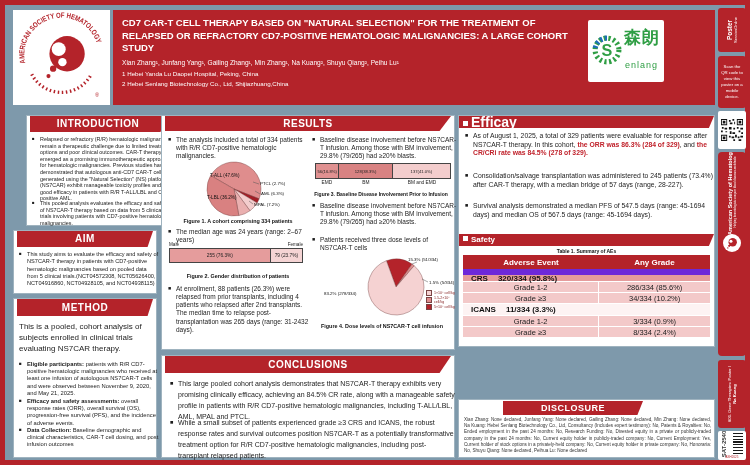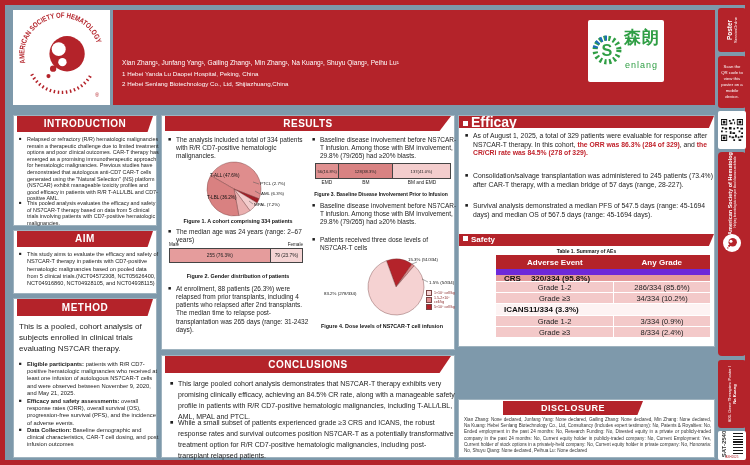--- a/index.html
+++ b/index.html
@@ -17,21 +17,21 @@
   .bi::before{content:"■";position:absolute;left:0;top:0;font-size:80%;}
   .red{color:#c0222b;font-weight:bold;}
   .cap{position:absolute;font-weight:bold;color:#111;text-align:center;}
   .flabel{position:absolute;color:#111;white-space:nowrap;}
   .hbar{display:flex;box-sizing:border-box;border:1px solid #444;}
   .hbar .seg{height:100%;box-sizing:border-box;border-right:1px solid #444;display:flex;
              align-items:center;justify-content:center;color:#222;}
   .hbar .seg:last-child{border-right:none;}
   .catrow{display:flex;}
   .catrow span{text-align:center;color:#222;}
-  .trow{display:flex;box-sizing:border-box;margin-left:33px;}
+  .trow{display:flex;box-sizing:border-box;}
   .vflex{display:flex;align-items:center;justify-content:center;}
   .vbadge{position:absolute;background:#b4232a;border-radius:3px;color:#fff;overflow:hidden;}
   .rot{transform:rotate(-90deg);white-space:nowrap;text-align:center;}
   .barcode{background:repeating-linear-gradient(to bottom,#1a1a1a 0 1.2px,#fff 1.2px 2.8px);}
   .legend-row{display:flex;align-items:center;gap:2px;}
   .legend-sw{width:4px;height:4px;border:0.5px solid #7a4444;flex:none;}
 </style>
 </head>
 <body>
 
@@ -50,36 +50,37 @@
       <circle cx="56" cy="46" r="19" fill="#b4232a"></circle>
       <circle cx="47" cy="41" r="7.5" fill="#fff"></circle>
       <circle cx="51" cy="55" r="4.5" fill="#fff"></circle>
       <circle cx="41" cy="62" r="3.4" fill="#b4232a"></circle>
       <circle cx="36" cy="70" r="2.2" fill="#b4232a"></circle>
       <text x="86" y="92" font-size="6" fill="#b4232a">®</text>
     </svg>
   </div>
 
   <div class="abs" style="left:113px;top:10px;width:602px;height:95px;background:#b4232a;">
+    <div class="abs" style="left:9px;top:7px;width:465px;color:#fff;font-weight:bold;font-size:9.5px;line-height:1.32;">CD7 CAR-T CELL THERAPY BASED ON "NATURAL SELECTION" FOR THE TREATMENT OF RELAPSED OR REFRACTORY CD7-POSITIVE HEMATOLOGIC MALIGNANCIES: A LARGE COHORT STUDY</div>
     <div class="abs" style="left:9px;top:49px;width:470px;color:#fff;font-size:6.6px;">Xian Zhang¹, Junfang Yang¹, Gailing Zhang¹, Min Zhang¹, Na Kuang², Shuyu Qiang², Peihu Lu¹</div>
     <div class="abs" style="left:9px;top:60px;width:470px;color:#fff;font-size:6.2px;">1 Hebei Yanda Lu Daopei Hospital, Peking, China</div>
     <div class="abs" style="left:9px;top:70px;width:470px;color:#fff;font-size:6.2px;">2 Hebei Senlang Biotechnology Co., Ltd, Shijiazhuang,China</div>
 
     <div class="abs" style="left:475px;top:10px;width:76px;height:62px;background:#fff;border-radius:2px;">
       <svg viewBox="0 0 40 40" width="34" height="34" style="position:absolute;left:2px;top:13px;">
         <circle cx="20" cy="20" r="14" fill="none" stroke="#2f9e44" stroke-width="6" stroke-dasharray="2.6,3"></circle>
         <path d="M 20,6 A 14,14 0 0 0 6,20" fill="none" stroke="#1d6fb8" stroke-width="6" stroke-dasharray="2.6,3"></path>
         <text x="20" y="27" font-size="19" font-weight="bold" fill="#2f9e44" text-anchor="middle" font-family="Liberation Sans,sans-serif">S</text>
       </svg>
       <div class="abs" style="left:36px;top:6px;font-size:17px;font-weight:bold;color:#2f9e44;letter-spacing:1px;">森朗</div>
       <div class="abs" style="left:37px;top:40px;font-size:9px;color:#2f9e44;letter-spacing:1px;">enlang</div>
     </div>
   </div>
 
-  <div class="panel" style="left:13px;top:115px;width:144px;height:111px;">
+  <div class="panel" style="left:26px;top:115px;width:144px;height:111px;">
     <div class="banner" style="left:3px;top:0;width:136px;height:16px;font-size:10px;line-height:16px;">INTRODUCTION</div>
     <div class="bi" style="left:5px;top:20px;width:132px;font-size:5.4px;line-height:1.22;">Relapsed or refractory (R/R) hematologic malignancies remain a therapeutic challenge due to limited treatment options and poor clinical outcomes. CAR-T therapy has emerged as a promising immunotherapeutic approach for hematologic malignancies. Previous studies have demonstrated that autologous anti-CD7 CAR-T cells generated using the "Natural Selection" (NS) platform (NS7CAR) exhibit manageable toxicity profiles and good efficacy in patients with R/R T-ALL/LBL and CD7-positive AML.</div>
     <div class="bi" style="left:5px;top:84px;width:132px;font-size:5.4px;line-height:1.22;">This pooled analysis evaluates the efficacy and safety of NS7CAR-T therapy based on data from 5 clinical trials involving patients with CD7-positive hematologic malignancies.</div>
   </div>
 
   <div class="panel" style="left:13px;top:230px;width:144px;height:64px;">
     <div class="banner" style="left:3px;top:0;width:136px;height:16px;font-size:10px;line-height:16px;">AIM</div>
     <div class="bi" style="left:5px;top:20px;width:132px;font-size:5.6px;line-height:1.3;">This study aims to evaluate the efficacy and safety of NS7CAR-T therapy in patients with CD7-positive hematologic malignancies based on pooled data from 5 clinical trials.(NCT04572308, NCT05626400, NCT04916860, NCT04928105, and NCT04938115)</div>
   </div>
 
@@ -233,21 +234,21 @@
       <div class="trow" style="height:11px;background:#f3c9c9;border-top:1px solid #fff;font-size:7.5px;color:#222;">
         <div class="vflex" style="width:55%;border-right:1px solid #fff;">Grade 1-2</div>
         <div class="vflex" style="width:45%;">286/334 (85.6%)</div>
       </div>
       <div class="trow" style="height:11px;background:#f3c9c9;border-top:1px solid #fff;font-size:7.5px;color:#222;">
         <div class="vflex" style="width:55%;border-right:1px solid #fff;">Grade ≥3</div>
         <div class="vflex" style="width:45%;">34/334 (10.2%)</div>
       </div>
       <div class="trow" style="height:12px;background:#fdf3f3;border-top:1px solid #fff;align-items:center;font-size:8px;font-weight:bold;color:#111;">
         <span style="padding-left:8px;">ICANS</span>
-        <span style="">11/334 (3.3%)</span>
+        <span style="padding-left:10px;">11/334 (3.3%)</span>
       </div>
       <div class="trow" style="height:11px;background:#f3c9c9;border-top:1px solid #fff;font-size:7.5px;color:#222;">
         <div class="vflex" style="width:55%;border-right:1px solid #fff;">Grade 1-2</div>
         <div class="vflex" style="width:45%;">3/334 (0.9%)</div>
       </div>
       <div class="trow" style="height:11px;background:#f3c9c9;border-top:1px solid #fff;font-size:7.5px;color:#222;">
         <div class="vflex" style="width:55%;border-right:1px solid #fff;">Grade ≥3</div>
         <div class="vflex" style="width:45%;text-align:center;">8/334 (2.4%)</div>
       </div>
     </div>

